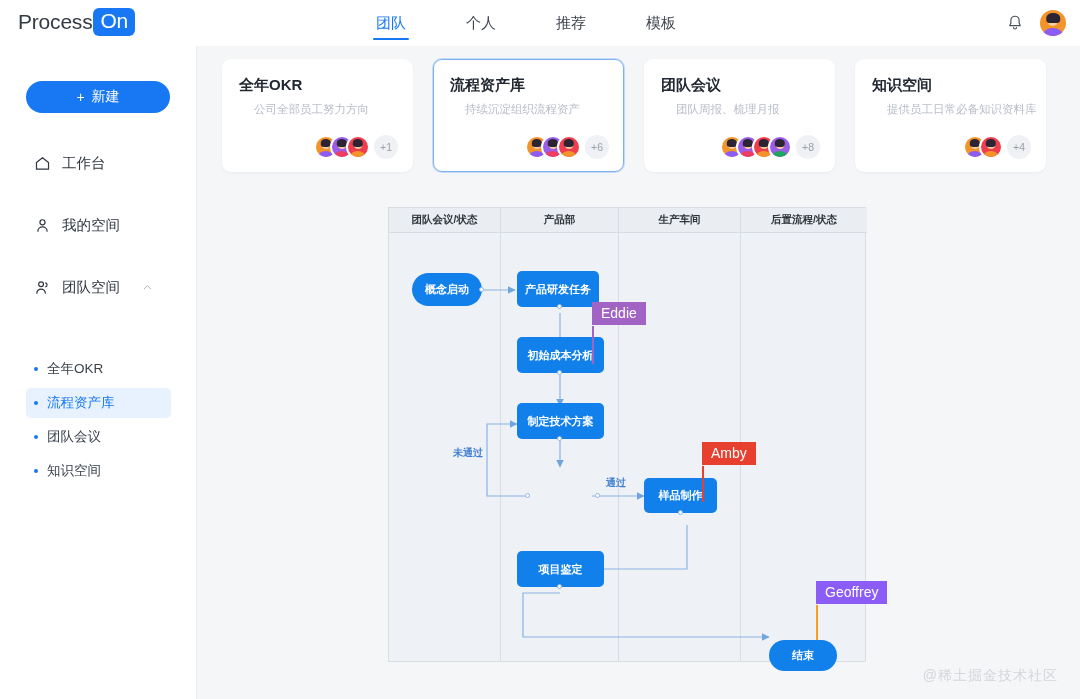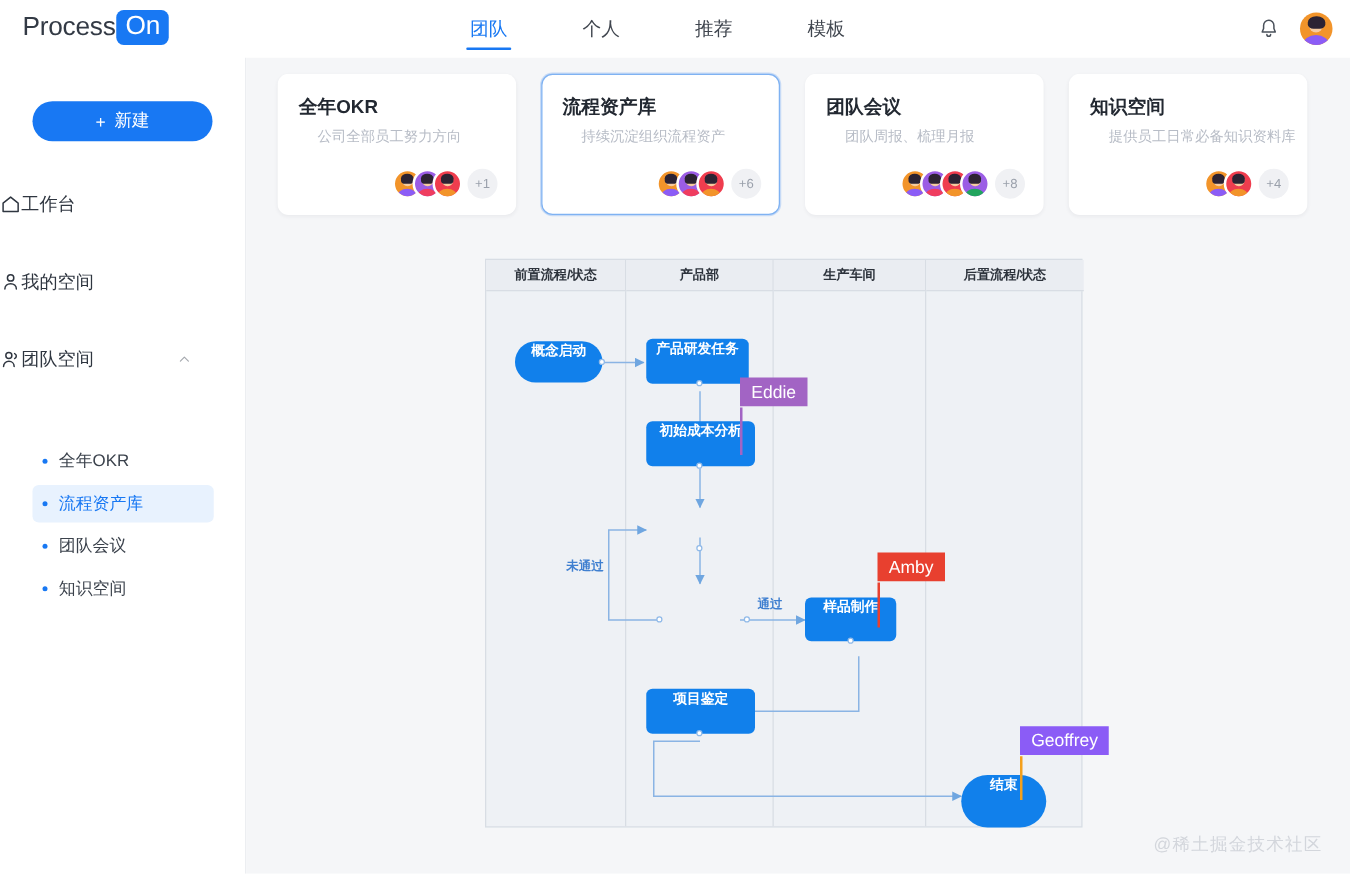--- a/index.html
+++ b/index.html
@@ -71,22 +71,22 @@
     background: #ffffff; border-right: 1px solid #eceef1;
   }
   .btn-new {
     position: absolute; left: 26px; top: 35px; width: 144px; height: 32px;
     background: #1878f3; color: #fff; border-radius: 17px; border: none;
     font-size: 14px; font-family: inherit; cursor: pointer;
     display: flex; align-items: center; justify-content: center; gap: 7px;
   }
   .nav-list { position: absolute; left: 0; top: 100px; width: 197px; }
   .nav-item {
-    display: flex; align-items: center; 
-    height: 34px; font-size: 14.5px; color: #2f3640;
+    display: flex; align-items: center; gap: 11px;
+    height: 34px; padding-left: 34px; font-size: 14.5px; color: #2f3640;
     cursor: pointer; margin-bottom: 28px; position: relative;
   }
   .nav-item .nav-ico { width: 17px; height: 17px; flex: none; }
   .nav-item .chev {
     position: absolute; right: 44px; width: 11px; height: 11px; opacity: .55;
   }
   .sub-list { position: absolute; left: 0; top: 308px; width: 197px; }
   .sub-item {
     display: flex; align-items: center; gap: 9px;
     height: 30px; margin: 0 26px 4px 26px; padding-left: 18px;
@@ -145,21 +145,21 @@
     position: absolute; top: 0; height: 25px; border-right: 1px solid #d8dde4;
     border-bottom: 1px solid #d8dde4; background: #eaedf2;
     display: flex; align-items: center; justify-content: center;
     font-size: 10.5px; color: #2d333c; font-weight: 600;
   }
   .lane-col {
     position: absolute; top: 25px; bottom: 0; border-right: 1px solid #d8dde4;
   }
   .node {
     position: absolute; background: #1180eb; color: #fff;
-    display: flex; justify-content: center;
+    display: flex; align-items: center; justify-content: center;
     font-size: 11px; font-weight: 600; border-radius: 5px; cursor: pointer;
   }
   .node.pill { border-radius: 22px; }
   .node.diamond {
     background: transparent; border-radius: 0;
   }
   .node.diamond .dshape {
     position: absolute; inset: 0; background: #1180eb;
     clip-path: polygon(50% 0, 100% 50%, 50% 100%, 0 50%);
   }
@@ -366,21 +366,21 @@
               <div class="hair"></div>
             </div>
             <div class="more-badge">+4</div>
           </div>
         </div>
       </div>
 
     <div class="diagram">
 
       <div class="lane-head" style="left:0;width:112px">
-          <span>前置流程/状态</span>
+          <span>团队会议/状态</span>
         </div>
       <div class="lane-head" style="left:112px;width:118px">
           <span>产品部</span>
         </div>
       <div class="lane-head" style="left:230px;width:122px">
           <span>生产车间</span>
         </div>
       <div class="lane-head" style="left:352px;width:126px;border-right:none">
           <span>后置流程/状态</span>
         </div>
@@ -409,27 +409,30 @@
 
       <div class="node pill" style="left:23px;top:65px;width:70px;height:33px">
         <span>概念启动</span>
       </div>
       <div class="node" style="left:128px;top:63px;width:82px;height:36px">
         <span>产品研发任务</span>
       </div>
       <div class="node" style="left:128px;top:129px;width:87px;height:36px">
         <span>初始成本分析</span>
       </div>
+      <div class="node" style="left:128px;top:195px;width:87px;height:36px">
+        <span>制定技术方案</span>
+      </div>
       <div class="node" style="left:255px;top:270px;width:73px;height:35px">
         <span>样品制作</span>
       </div>
       <div class="node" style="left:128px;top:343px;width:87px;height:36px">
         <span>项目鉴定</span>
       </div>
-      <div class="node pill" style="left:380px;top:412px;width:68px;height:42px">
+      <div class="node pill" style="left:380px;top:432px;width:68px;height:31px">
         <span>结束</span>
       </div>
 
       <div class="anchor" style="left:90px;top:79px"></div>
       <div class="anchor" style="left:168px;top:96px"></div>
       <div class="anchor" style="left:168px;top:162px"></div>
       <div class="anchor" style="left:168px;top:228px"></div>
       <div class="anchor" style="left:136px;top:285px"></div>
       <div class="anchor" style="left:206px;top:285px"></div>
       <div class="anchor" style="left:289px;top:302px"></div>

